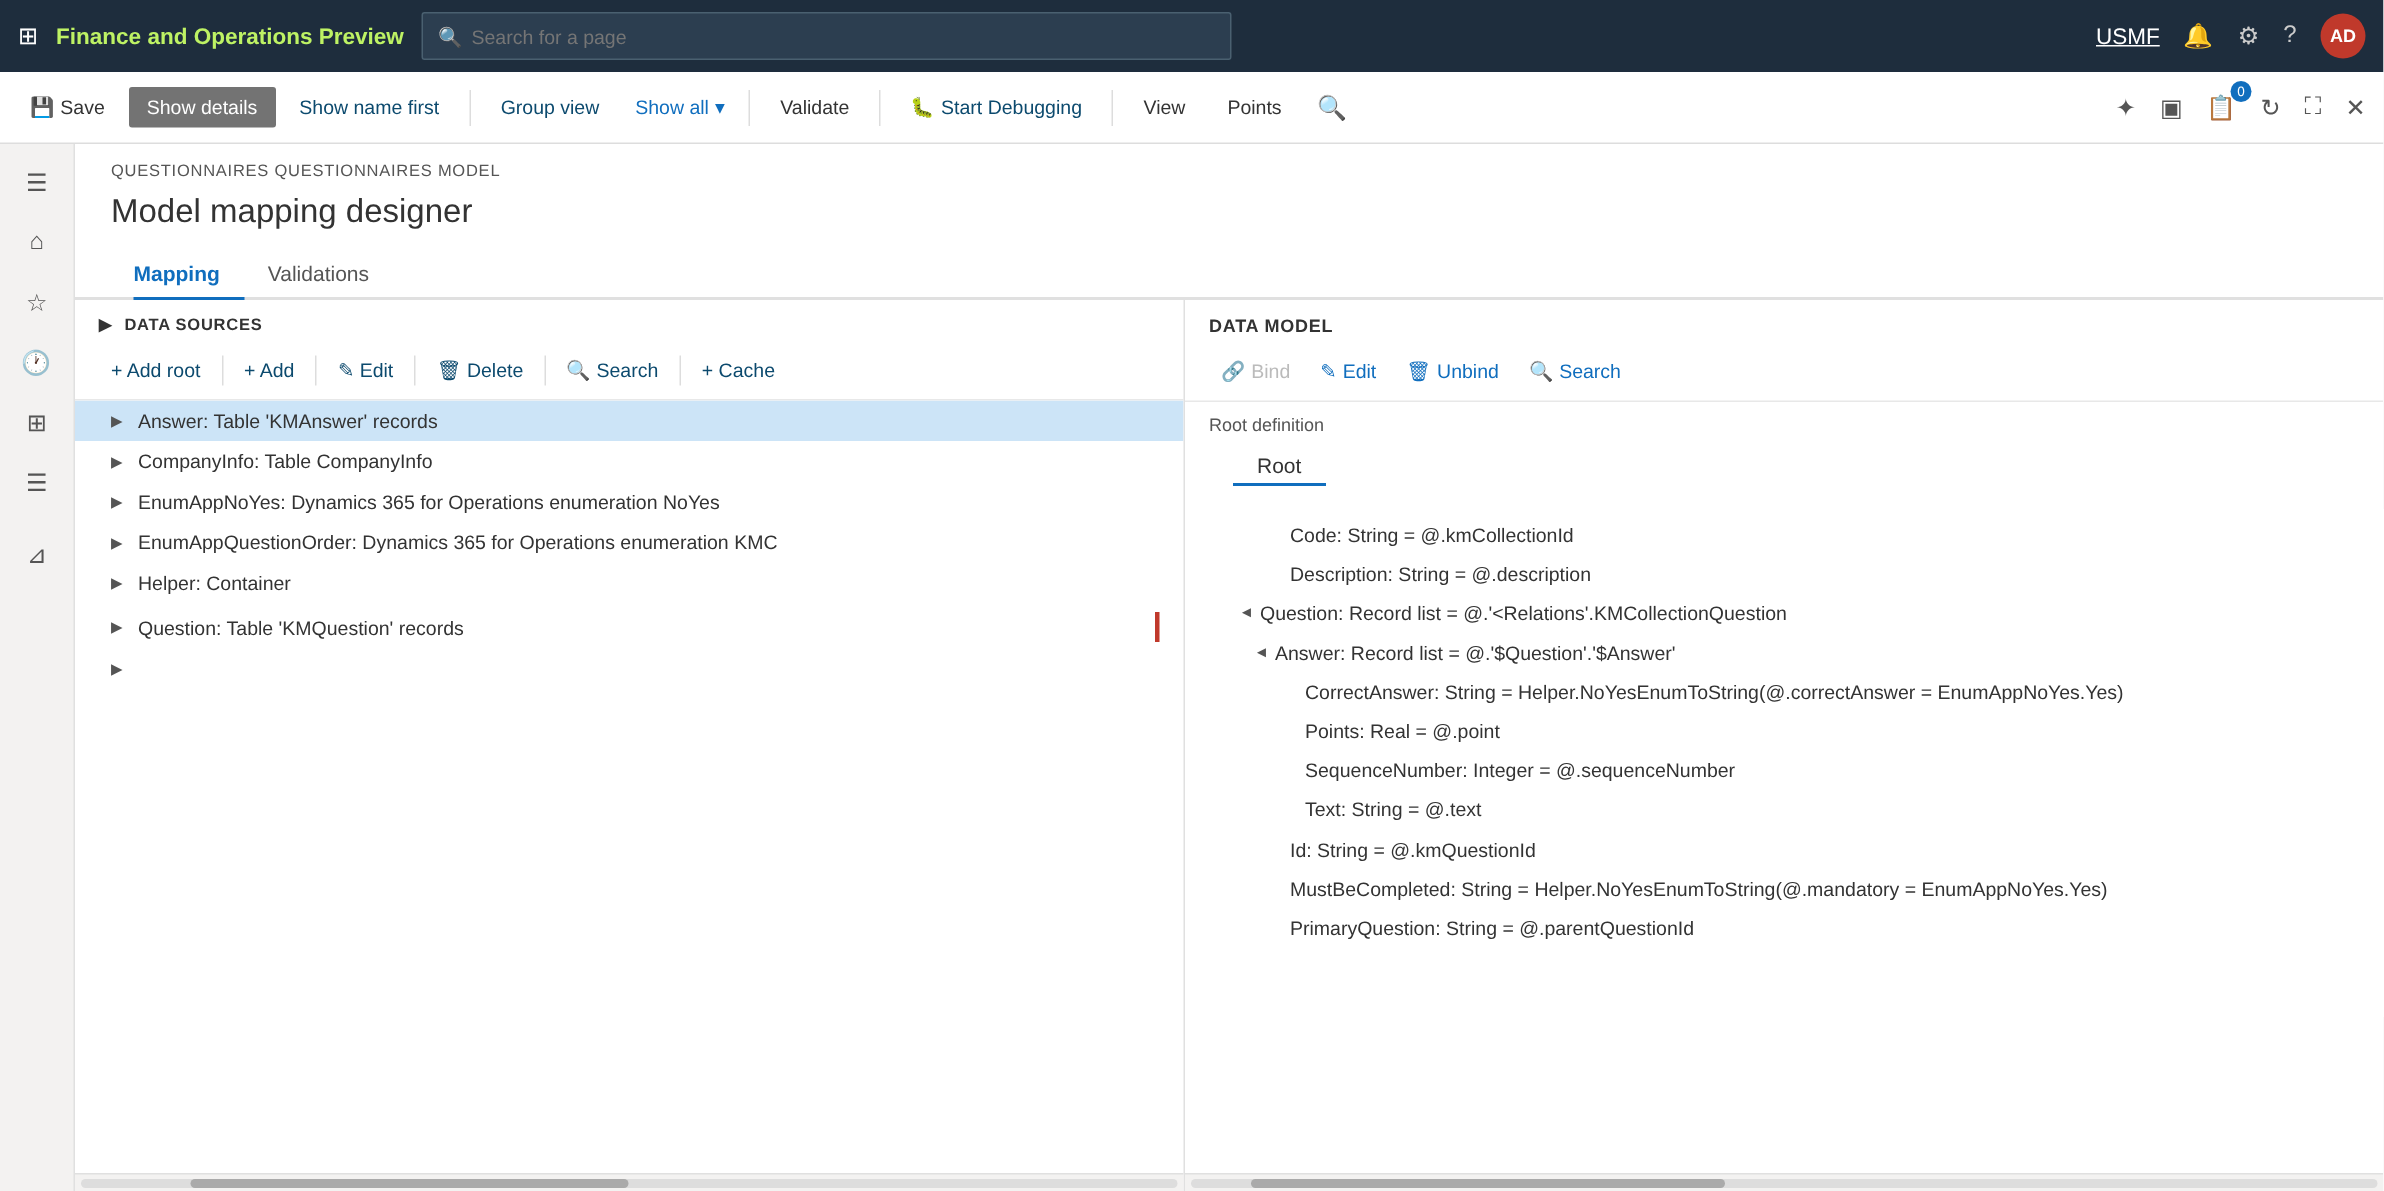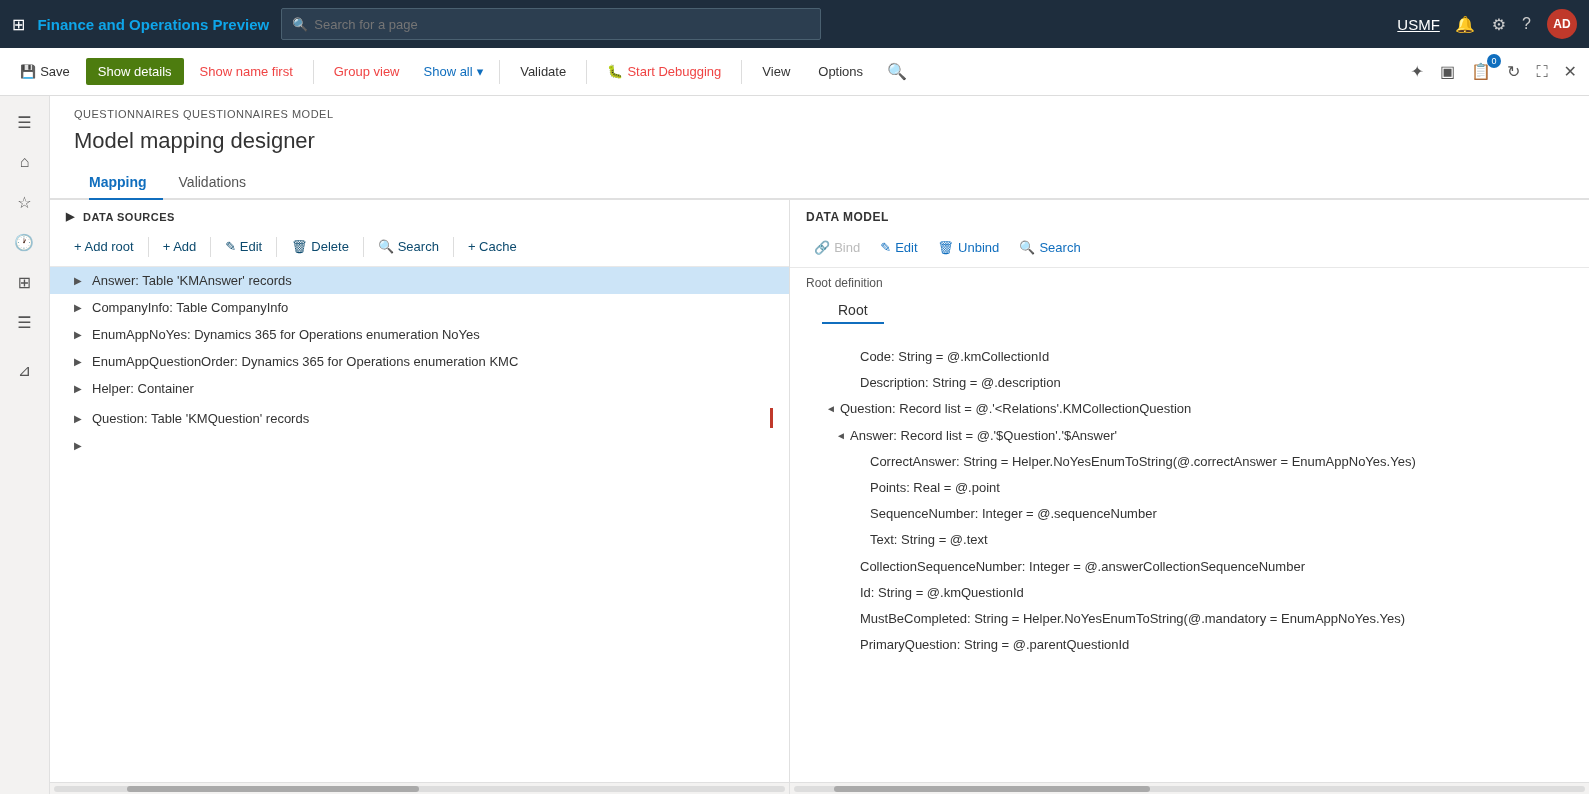--- a/index.html
+++ b/index.html
@@ -3,21 +3,21 @@
   <meta charset="utf-8">
   <style>
     * { box-sizing: border-box; margin: 0; padding: 0; }
     body { font-family: 'Segoe UI', Arial, sans-serif; font-size: 13px; background: #f3f2f1; overflow: hidden; height: 794px; width: 1589px; }
 
     
     .top-nav {
       display: flex; align-items: center; background: #1e2d3d; height: 48px; padding: 0 12px; gap: 12px;
     }
     .top-nav .grid-icon { color: #fff; font-size: 16px; cursor: pointer; }
-    .top-nav .app-title { color: #0ea5e9; font-size: 15px; font-weight: 600; flex-shrink: 0; }
+    .top-nav .app-title { color: #bef264; font-size: 15px; font-weight: 600; flex-shrink: 0; }
     .top-nav .search-bar {
       flex: 1; max-width: 540px; background: #2c3e50; border: 1px solid #4a6070; border-radius: 2px;
       display: flex; align-items: center; padding: 0 10px; gap: 6px; height: 32px;
     }
     .top-nav .search-bar input {
       background: transparent; border: none; color: #aec4d0; font-size: 13px; outline: none; flex: 1;
     }
     .top-nav .search-bar .search-icon { color: #aec4d0; font-size: 13px; }
     .top-nav .right-icons { margin-left: auto; display: flex; align-items: center; gap: 16px; color: #fff; }
     .top-nav .right-icons .username { font-size: 15px; text-decoration: underline; }
@@ -27,23 +27,23 @@
       display: flex; align-items: center; justify-content: center; font-size: 12px; font-weight: 600;
     }
 
     
     .toolbar {
       display: flex; align-items: center; background: #fff; height: 48px; padding: 0 8px;
       border-bottom: 1px solid #ddd; gap: 4px;
     }
     .toolbar .btn {
       display: flex; align-items: center; gap: 4px; padding: 6px 12px; border: none; background: transparent;
-      cursor: pointer; font-size: 13px; color: #ef4444; border-radius: 2px; white-space: nowrap;
-    }
-    .toolbar .btn.active { background: #4d7c0f; color: #fff; }
+      cursor: pointer; font-size: 13px; color: #0c4a6e; border-radius: 2px; white-space: nowrap;
+    }
+    .toolbar .btn.active { background: #737373; color: #fff; }
     .toolbar .btn.dark { color: #333; }
     .toolbar .separator { width: 1px; height: 24px; background: #ddd; margin: 0 4px; }
     .toolbar .dropdown-btn {
       display: flex; align-items: center; gap: 4px; padding: 6px 8px; border: none; background: transparent;
       cursor: pointer; font-size: 13px; color: #106ebe;
     }
     .toolbar .right-actions { margin-left: auto; display: flex; align-items: center; gap: 8px; }
     .toolbar .right-actions .icon-btn { color: #555; font-size: 16px; cursor: pointer; padding: 4px; }
     .toolbar .search-icon-btn { color: #333; font-size: 16px; cursor: pointer; padding: 4px 8px; }
 
@@ -173,21 +173,21 @@
   <div class="separator"></div>
   <button class="btn">
     <span>🐛</span>
     <span>Start Debugging</span>
   </button>
   <div class="separator"></div>
   <button class="btn dark">
     <span>View</span>
   </button>
   <button class="btn dark">
-    <span>Options</span>
+    <span>Points</span>
   </button>
   <span class="search-icon-btn">🔍</span>
   <div class="right-actions">
     <span class="icon-btn">✦</span>
     <span class="icon-btn">▣</span>
     <span class="icon-btn" style="position:relative;">
       📋
       <span style="position:absolute;top:-4px;right:-6px;background:#106ebe;color:#fff;font-size:9px;border-radius:50%;width:14px;height:14px;display:flex;align-items:center;justify-content:center;">0</span>
     </span>
     <span class="icon-btn">↻</span>
@@ -351,25 +351,20 @@
             <span class="item-text">SequenceNumber: Integer = @.sequenceNumber</span>
           </div>
           <div class="model-item">
             <span class="indent" style="width:50px;"></span>
             <span class="expand-icon"></span>
             <span class="item-text">Text: String = @.text</span>
           </div>
           <div class="model-item">
             <span class="indent" style="width:40px;"></span>
             <span class="expand-icon"></span>
-            <span class="item-text">CollectionSequenceNumber: Integer = @.answerCollectionSequenceNumber</span>
-          </div>
-          <div class="model-item">
-            <span class="indent" style="width:40px;"></span>
-            <span class="expand-icon"></span>
             <span class="item-text">Id: String = @.kmQuestionId</span>
           </div>
           <div class="model-item">
             <span class="indent" style="width:40px;"></span>
             <span class="expand-icon"></span>
             <span class="item-text">MustBeCompleted: String = Helper.NoYesEnumToString(@.mandatory = EnumAppNoYes.Yes)</span>
           </div>
           <div class="model-item">
             <span class="indent" style="width:40px;"></span>
             <span class="expand-icon"></span>

